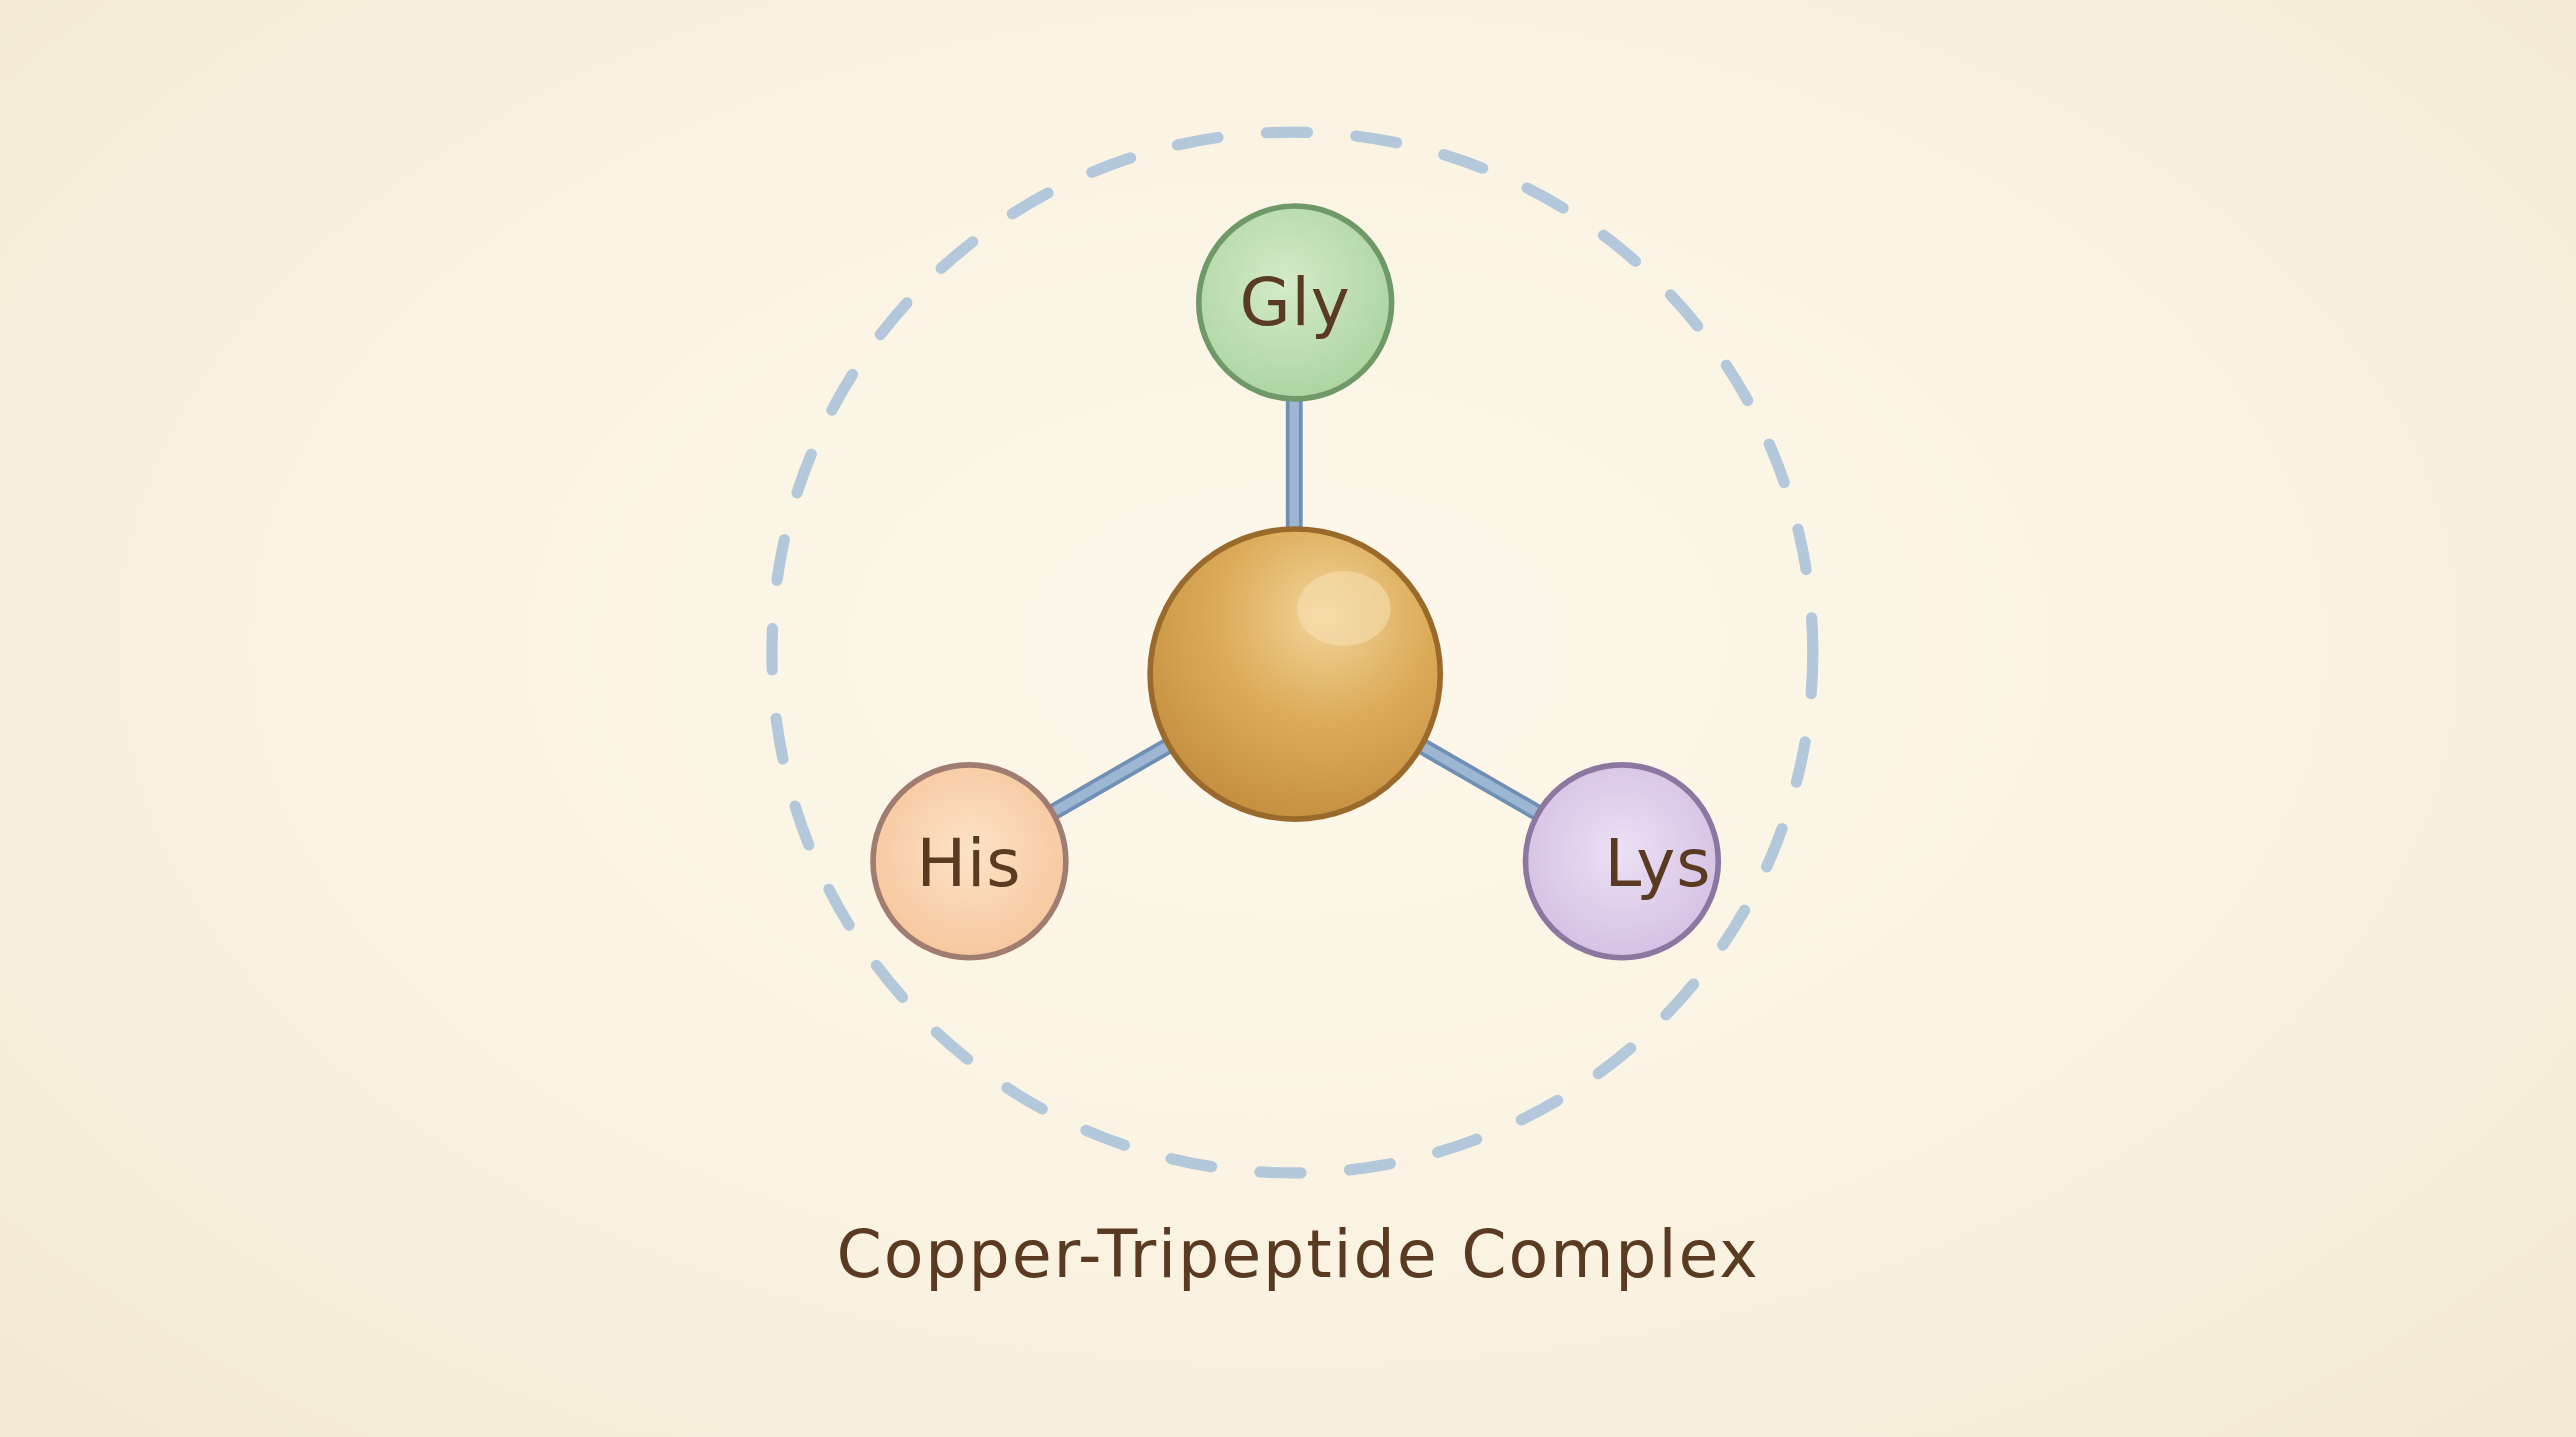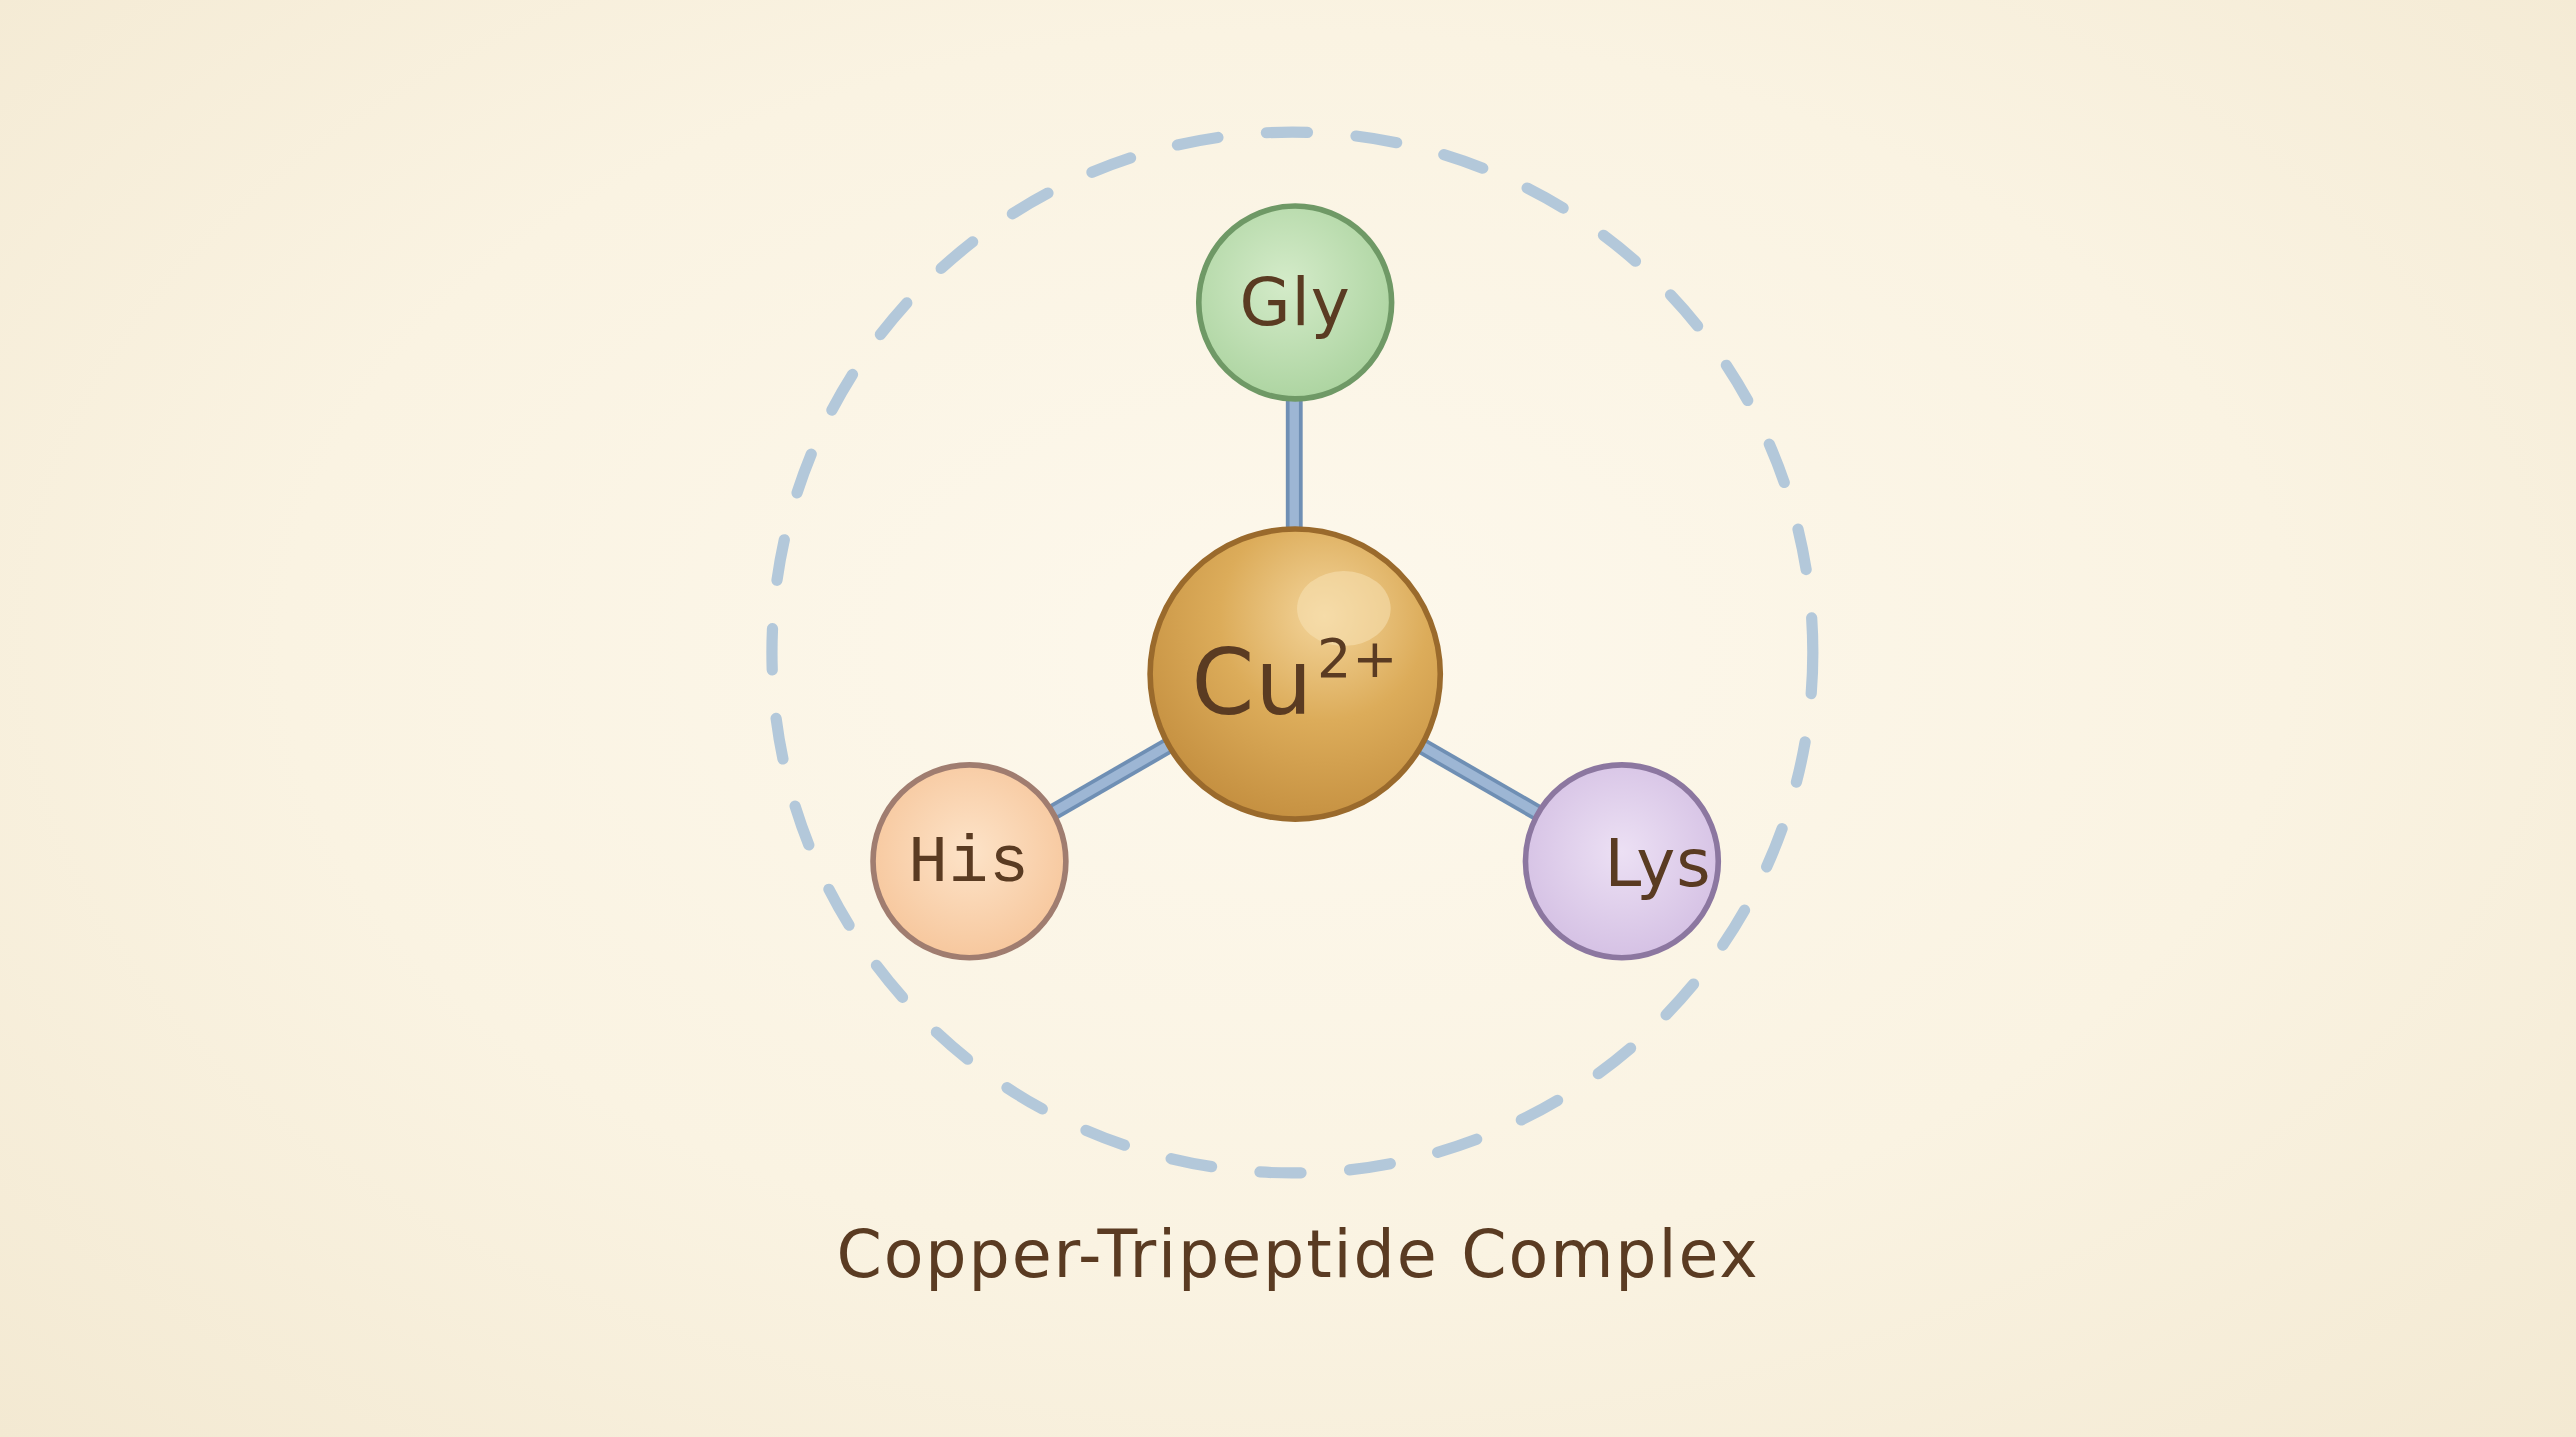--- a/index.html
+++ b/index.html
@@ -76,21 +76,18 @@
 
     <circle cx="1025" cy="920" r="103" fill="url(#hisGrad)" stroke="#a07d70" stroke-width="6"></circle>
 
     <circle cx="1722" cy="920" r="103" fill="url(#lysGrad)" stroke="#8c77a0" stroke-width="6"></circle>
 
     <circle cx="1373" cy="720" r="155" fill="url(#cuGrad)" stroke="#9a6a2c" stroke-width="6"></circle>
     <ellipse cx="1425" cy="650" rx="50" ry="40" fill="#f8e2b4" opacity="0.55"></ellipse>
   </svg>
 
   <div class="node-label small" style="left:1285px; top:302px;">Gly</div>
-  <div class="node-label small" style="left:959px; top:863px;font-family:Liberation Mono, monospace;">His</div>
+  <div class="node-label small" style="left:959px; top:863px;">His</div>
   <div class="node-label small" style="left:1612px; top:863px;margin-left:36px;">Lys</div>
-  <div class="node-label center" style="left:1285px; top:681px;">
-    <span>Cu</span><sup>2+</sup>
-  </div>
 
   <div class="title">Copper-Tripeptide Complex</div>
 </div>
 
 
 </body></html>

